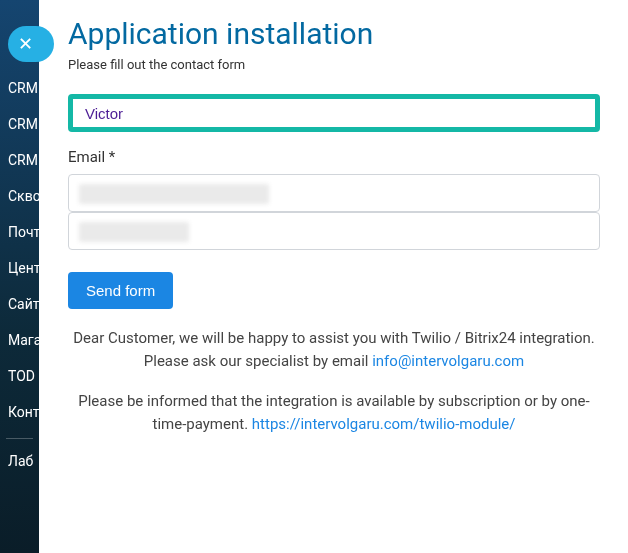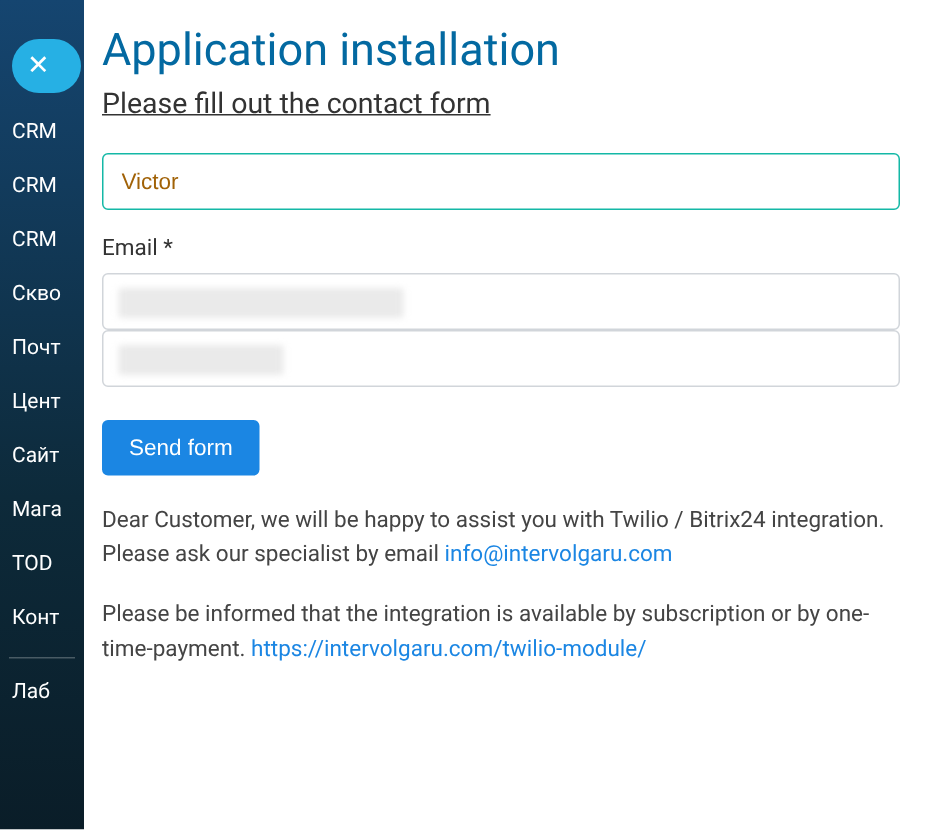--- a/index.html
+++ b/index.html
@@ -8,21 +8,21 @@
       width: 628px;
       height: 553px;
       overflow: hidden;
       position: relative;
       background: #fff;
     }
     .sidebar {
       position: absolute;
       left: 0;
       top: 0;
-      width: 56px;
+      width: 39px;
       height: 100%;
       background: linear-gradient(180deg, #154570 0%, #0d2a3a 60%, #0a1d28 100%);
       padding-top: 70px;
     }
     .sidebar-item {
       color: #fff;
       font-size: 14px;
       padding: 10px 8px;
       white-space: nowrap;
       overflow: hidden;
@@ -63,39 +63,38 @@
       padding: 14px 28px 12px 12px;
     }
     .h1 {
       font-size: 30px;
       font-weight: 400;
       color: #0369a1;
       margin-bottom: 6px;
       margin-top: 2px;
     }
     .sub {
-      font-size: 19px;
+      font-size: 13px;
       color: #333;
       margin-bottom: 22px;
-      text-decoration: underline;
     }
     .label {
       font-size: 15px;
       color: #333;
       margin-bottom: 8px;
       margin-top: 16px;
     }
     .field {
       width: 100%;
       height: 38px;
-      border: 1px solid #14b8a6;
+      border: 5px solid #14b8a6;
       border-radius: 4px;
       padding: 0 12px;
       font-size: 15px;
-      color: #a16207;
+      color: #4c1d95;
       outline: none;
     }
     .field-redacted {
       width: 100%;
       height: 38px;
       border: 1px solid #d1d5da;
       border-radius: 4px;
       padding: 6px 12px;
       position: relative;
       background: #fff;
@@ -119,20 +118,21 @@
       padding: 10px 18px;
       margin-top: 22px;
       cursor: pointer;
       text-align: center;
     }
     .para {
       font-size: 15px;
       color: #444;
       line-height: 1.5;
       margin-top: 18px;
+      text-align: center;
     }
     .link { color: #1b86e3; text-decoration: none; }
   </style>
 </head>
 <body>
 
 <div class="sidebar">
   <div class="sidebar-item"><span>CRM</span></div>
   <div class="sidebar-item"><span>CRM</span></div>
   <div class="sidebar-item"><span>CRM</span></div>

